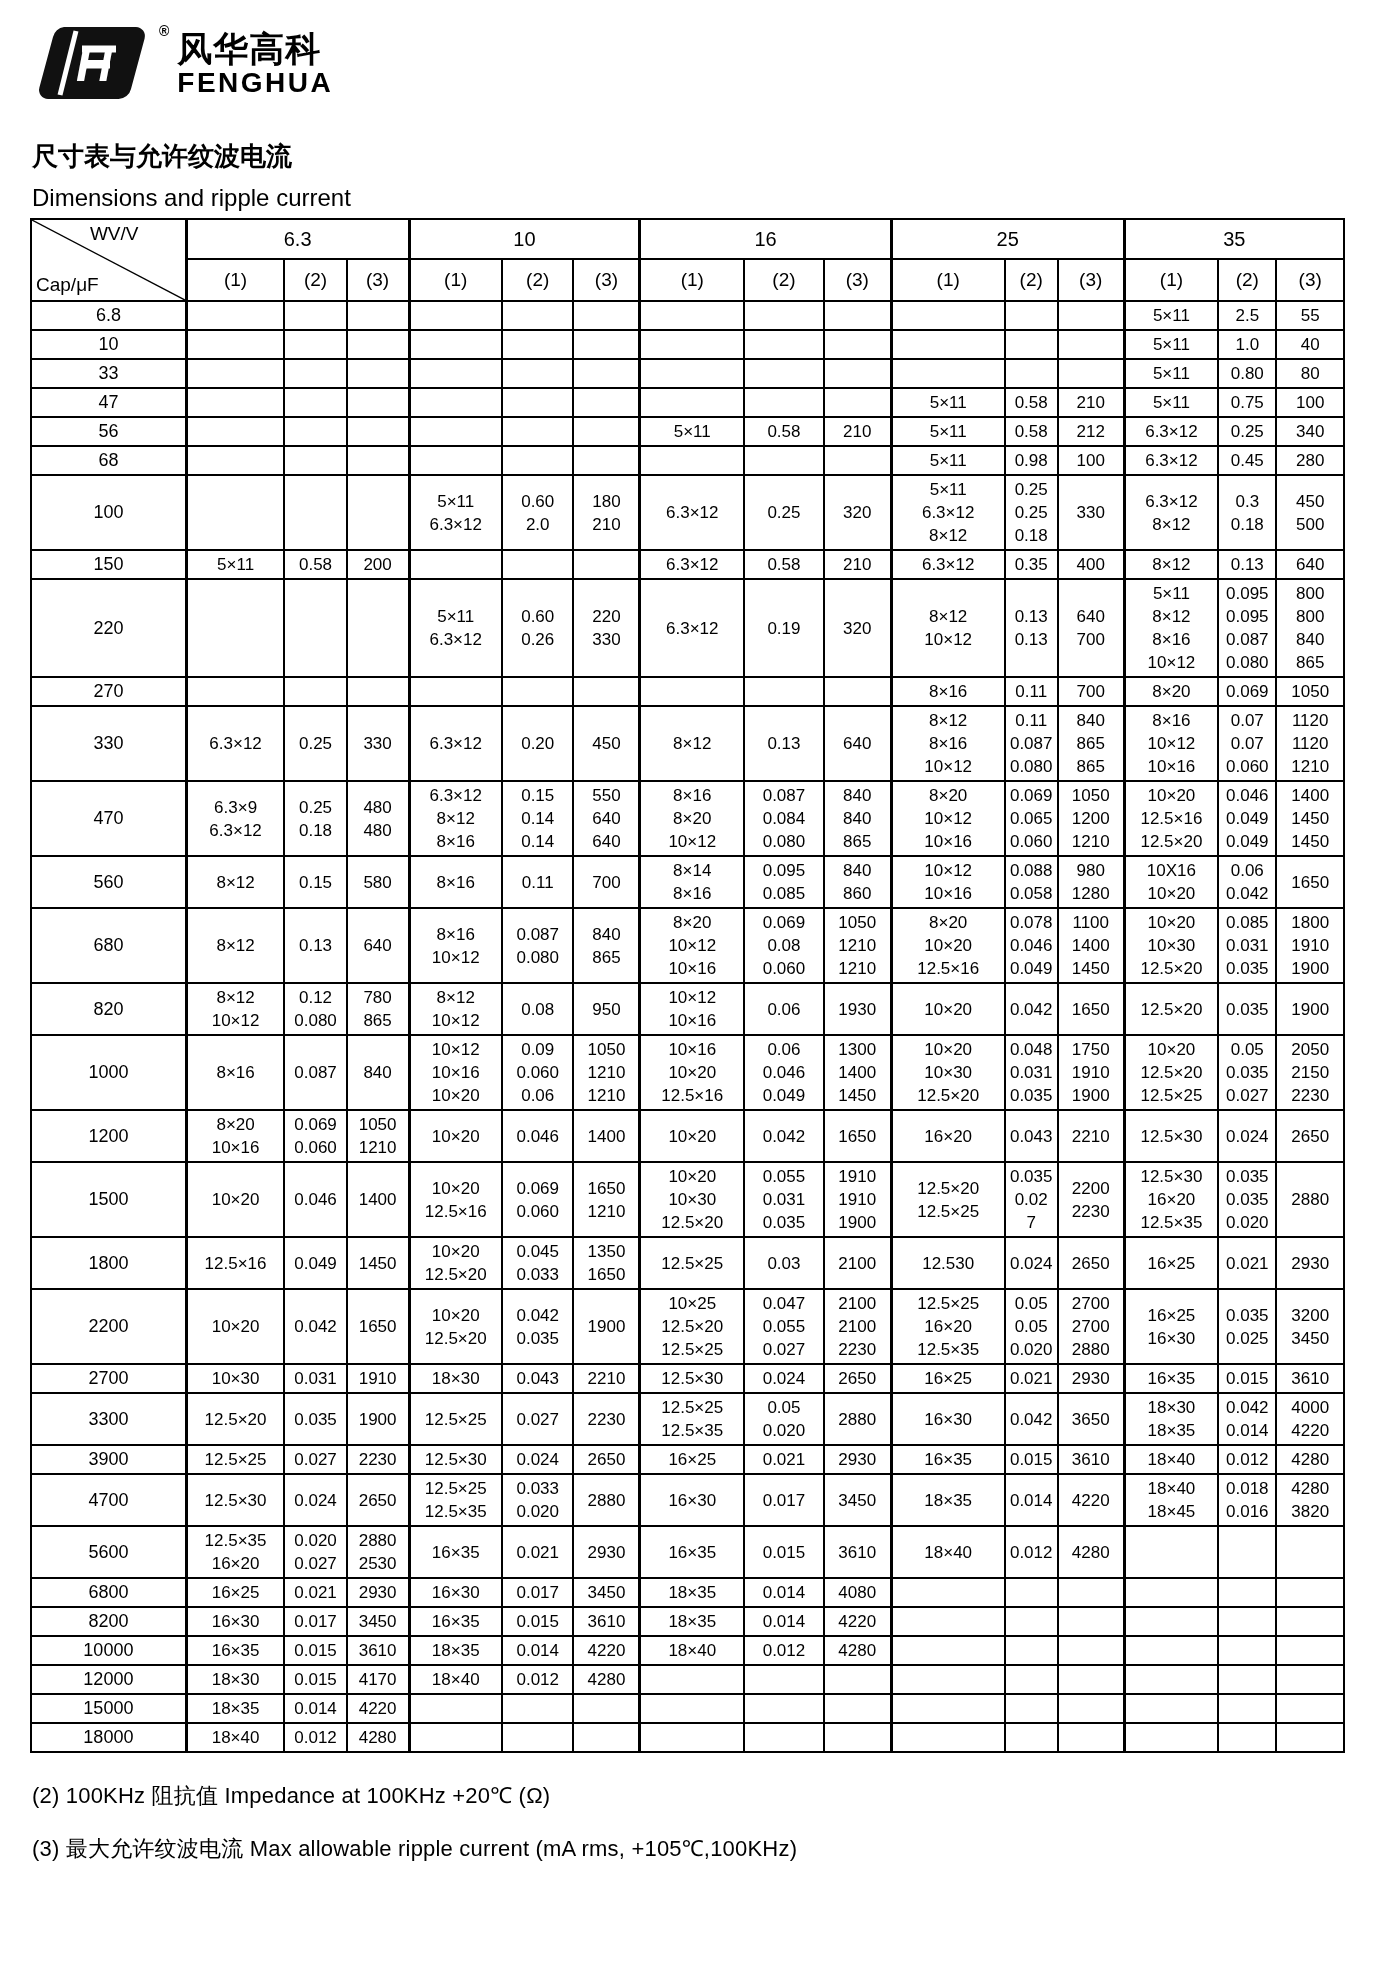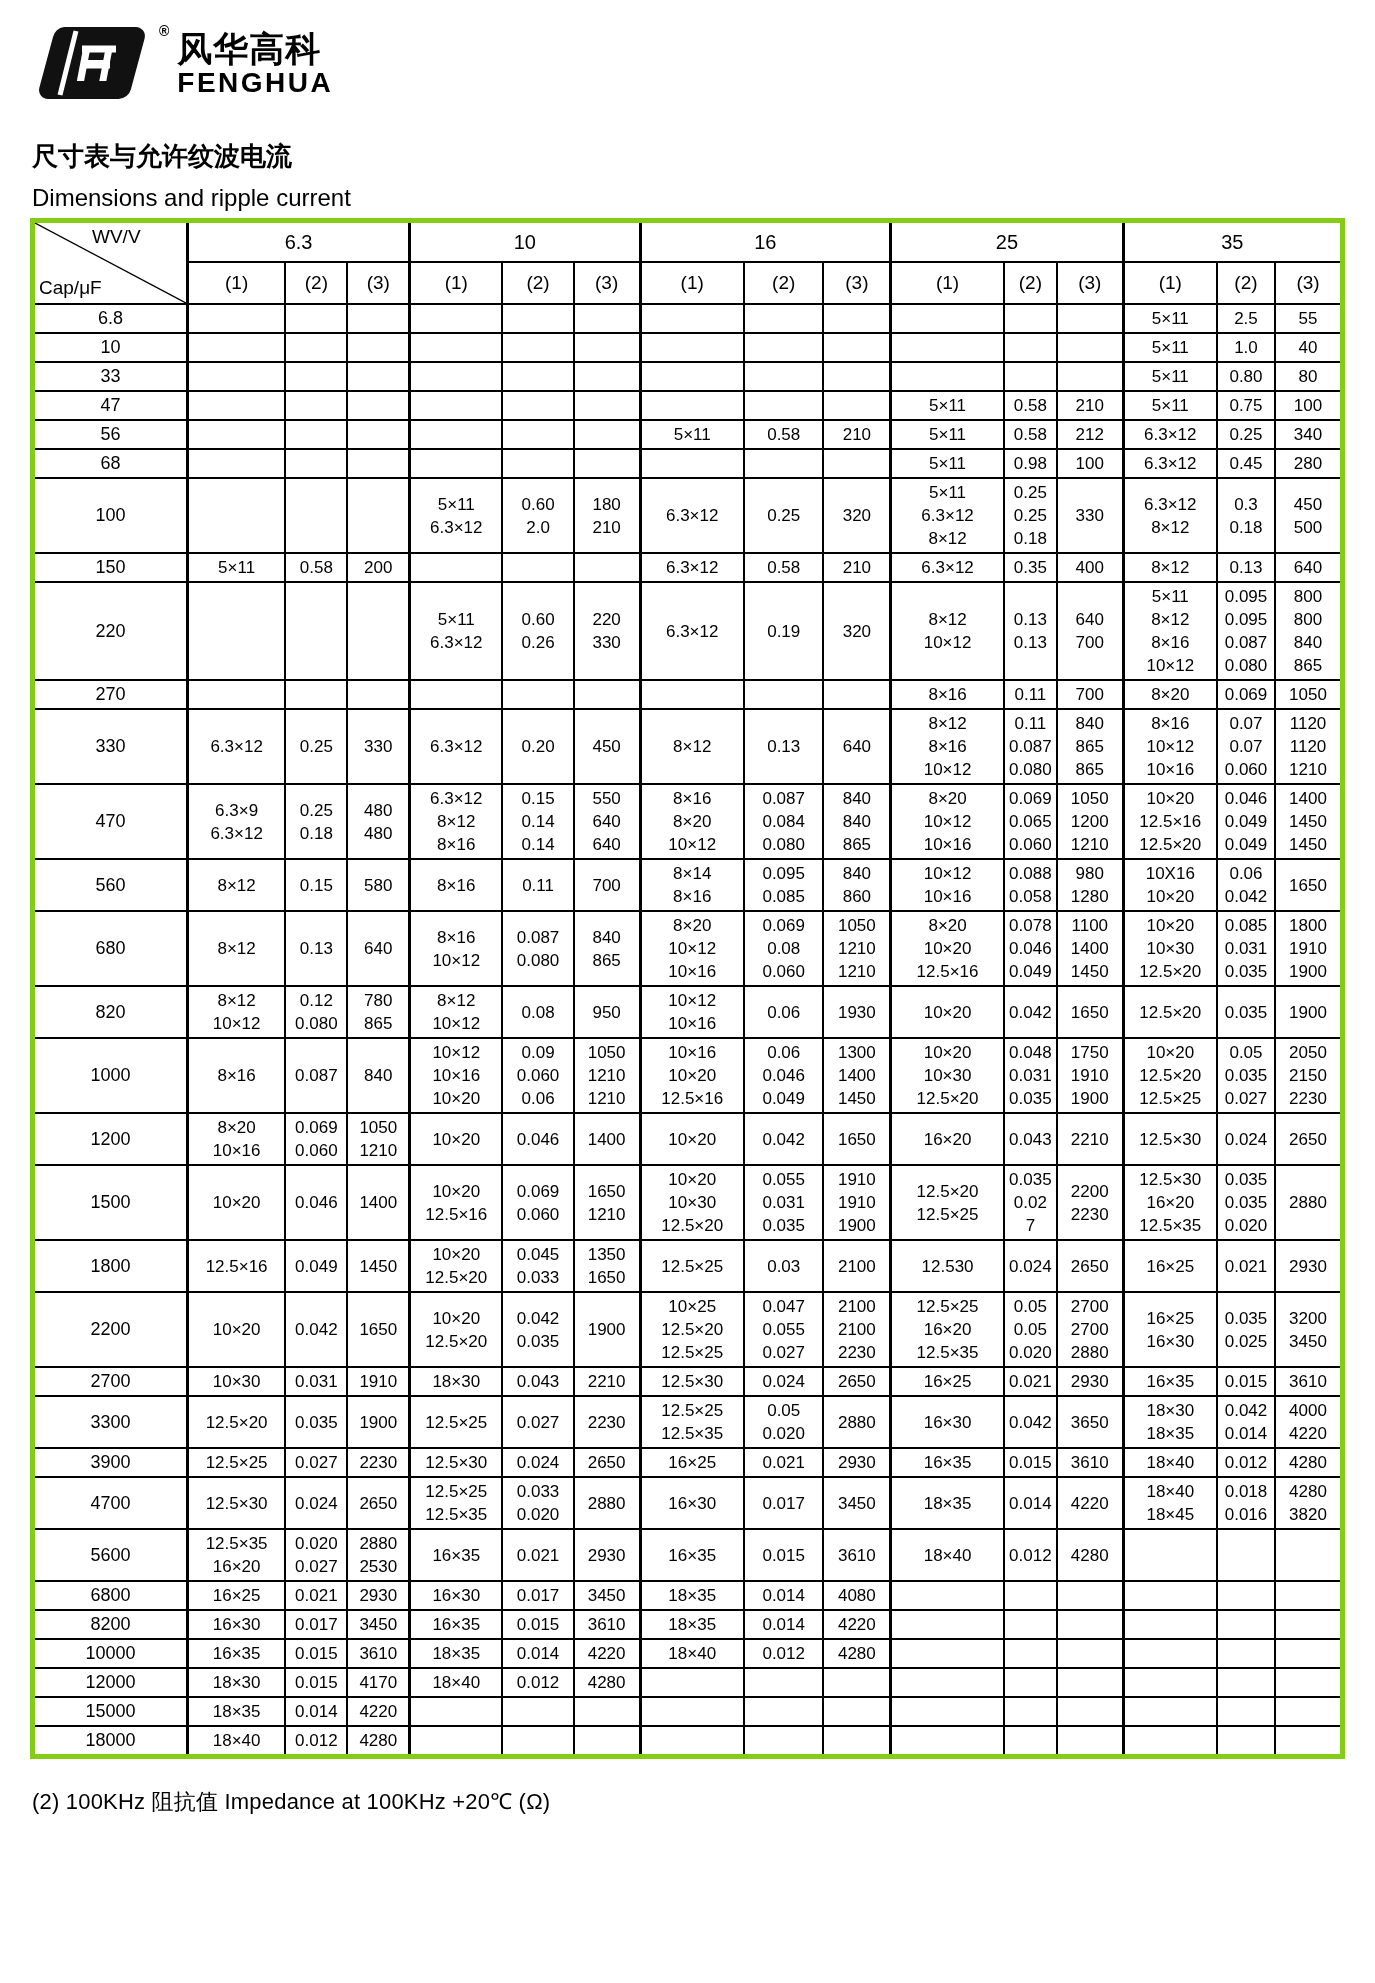--- a/index.html
+++ b/index.html
@@ -16,21 +16,21 @@
   .brand-en{font-size:28px;font-weight:600;letter-spacing:2.5px;margin-top:3px;}
   .title-wrap{flex:1;margin-left:12px;padding-top:8px;}
   .main-title{font-size:31px;font-weight:bold;letter-spacing:.5px;text-align:right;margin:0;white-space:nowrap;}
   .hdr-rule{height:6px;background:#000;margin-top:12px;border-radius:1px;}
 
   
   .sec-cn{font-size:26px;font-weight:600;margin:38px 0 0 2px;}
   .sec-en{font-size:24px;font-weight:500;margin:10px 0 6px 2px;}
 
   
-  table.dim{border-collapse:collapse;table-layout:fixed;width:1315px;border:5px solid #84cc16;}
+  table.dim{border-collapse:collapse;table-layout:fixed;width:1315px;border:2px solid #84cc16;}
   table.dim th,table.dim td{border:2px solid #000;text-align:center;vertical-align:middle;padding:2px 1px;overflow:hidden;}
   table.dim th{font-weight:400;}
   .vhead{font-size:20px;height:34px;}
   .shead{font-size:19px;height:36px;}
   td.capcol{font-size:18px;}
   td.val{font-size:17px;}
   .ln{line-height:23px;white-space:nowrap;}
   .grp-b{border-left-width:3px !important;}
   
   th.corner{position:relative;padding:0;}
@@ -1578,15 +1578,16 @@
           <td class="val"></td>
           <td class="val grp-b"></td>
           <td class="val"></td>
           <td class="val"></td>
         </tr>
       </tbody>
     </table>
 
   <div class="notes" id="notes">
       <div class="note">(2) 100KHz 阻抗值 Impedance at 100KHz +20℃  (Ω)</div>
+      <div class="note">(3) 最大允许纹波电流  Max allowable ripple current (mA rms, +105℃,100KHz)</div>
     </div>
 
 </div>
 
 </body></html>

